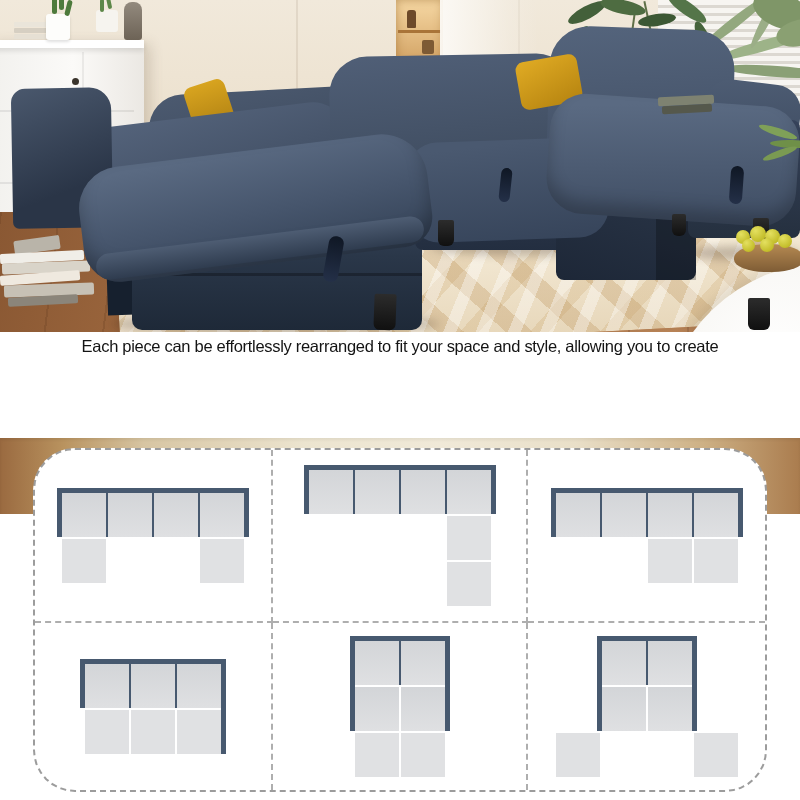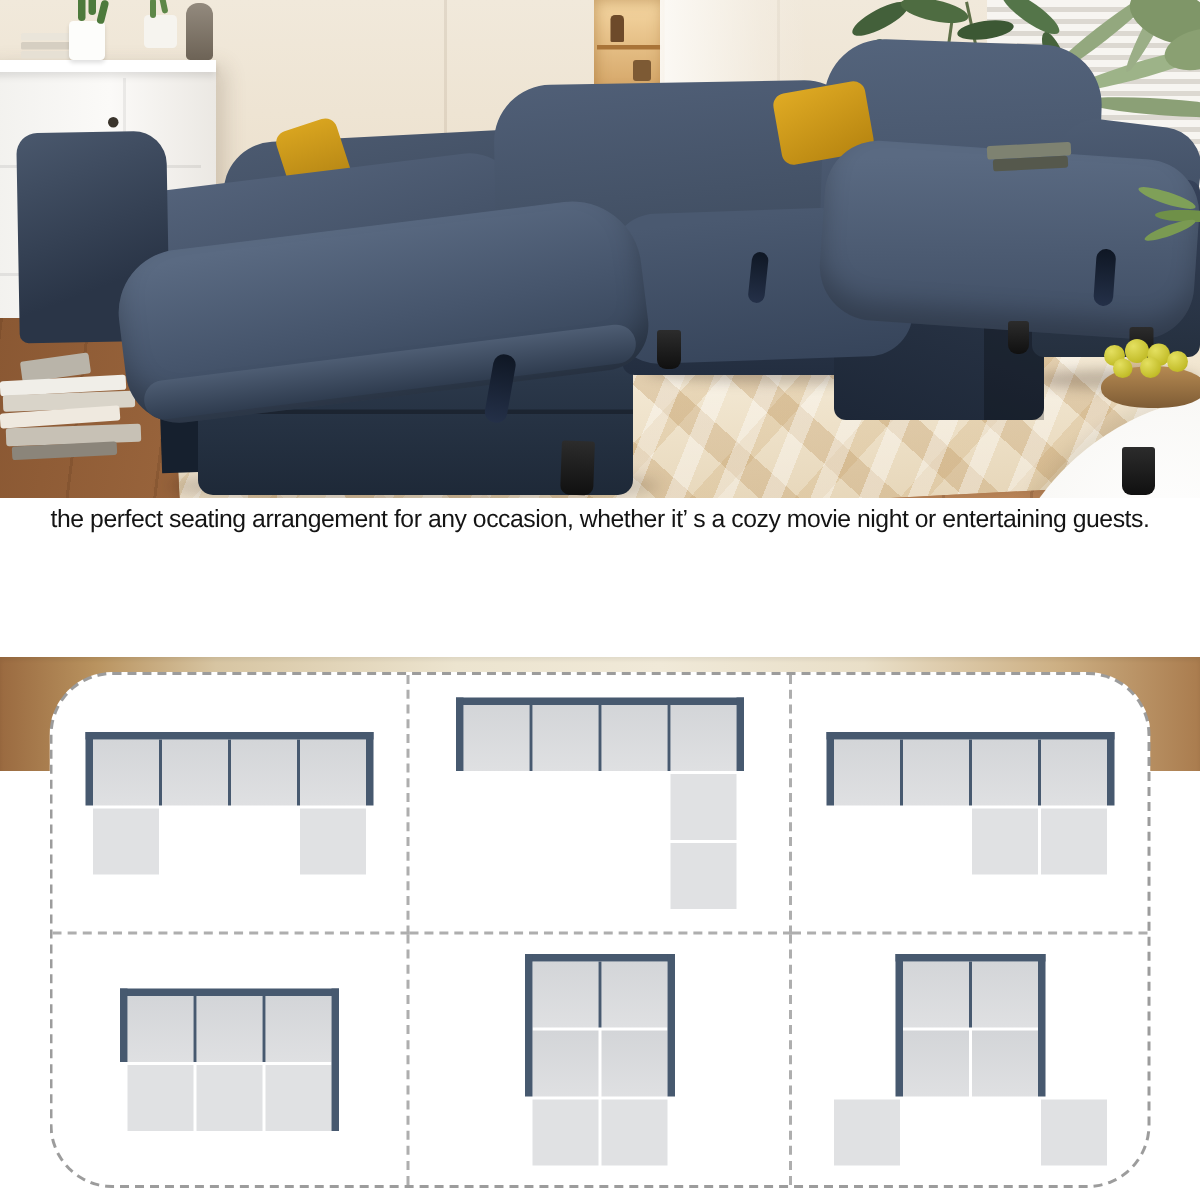--- a/index.html
+++ b/index.html
@@ -310,21 +310,21 @@
     <div class="bowl"></div>
     <div class="fruit f1"></div>
     <div class="fruit f2"></div>
     <div class="fruit f3"></div>
     <div class="fruit f4"></div>
     <div class="fruit f5"></div>
     <div class="fruit f6"></div>
   </div>
 
   <div class="text-band">
-    <p>the perfect seating arrangement for any occasion, whether it’ s a cozy movie night or entertaining guests.</p>
+    <p>Each piece can be effortlessly rearranged to fit your space and style, allowing you to create</p>
   </div>
 
   <div class="floor-strip"></div>
 
   <div class="panel">
     <div class="cell cr cb">
       <div class="config" style="width: 192px; height: 95px;">
           <div class="unit seat-sq" style="left: 5px; top: 5px;"></div>
           <div class="unit seat-sq" style="left: 51px; top: 5px;"></div>
           <div class="unit seat-sq" style="left: 97px; top: 5px;"></div>

